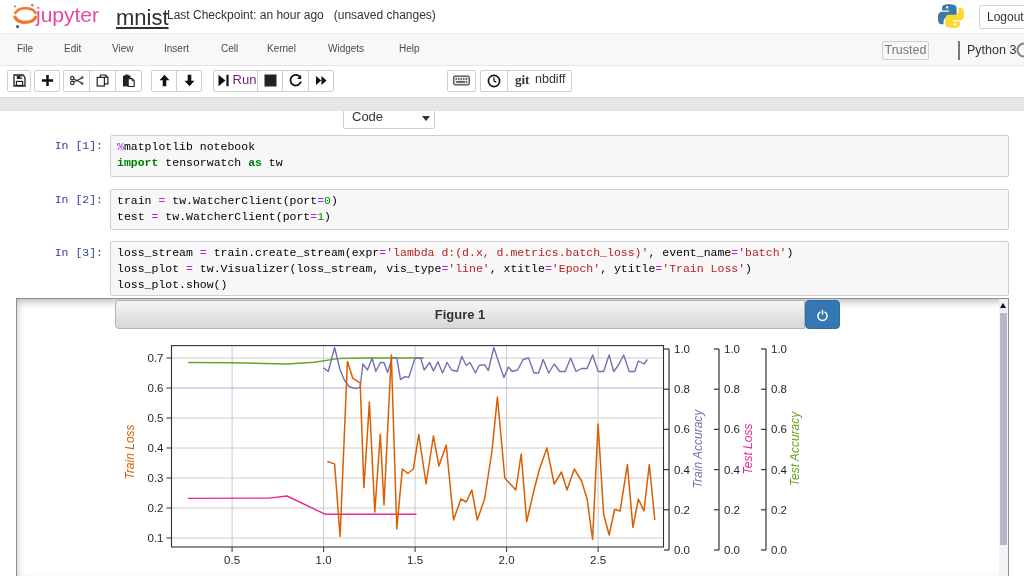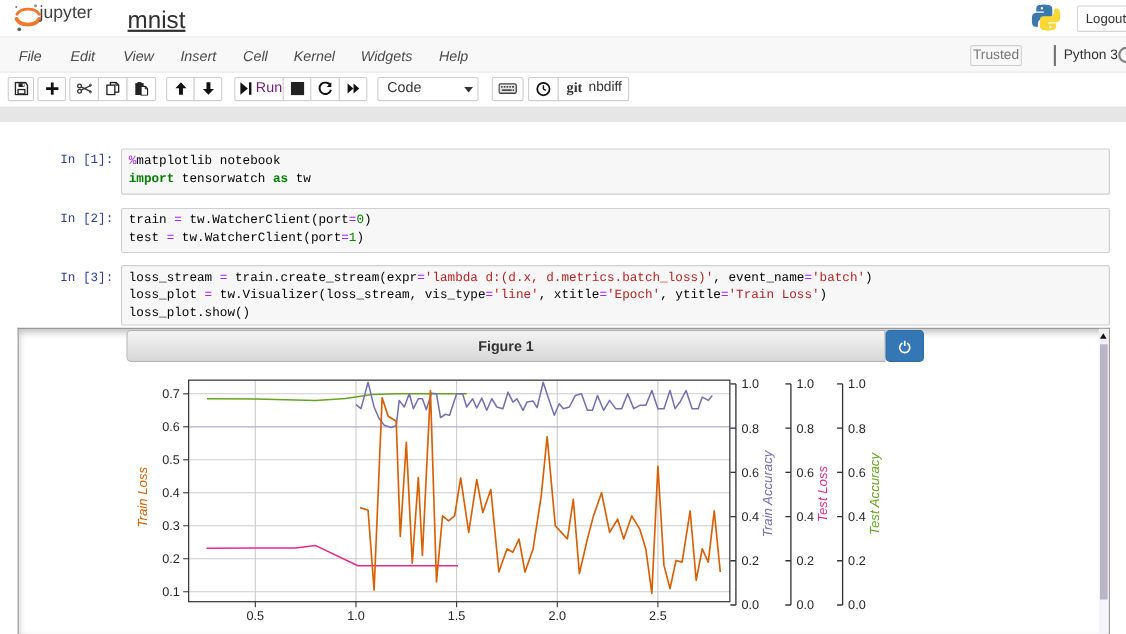--- a/index.html
+++ b/index.html
@@ -4,21 +4,21 @@
 <style>
 * { margin:0; padding:0; box-sizing:border-box; }
 html,body { width:1024px; height:576px; overflow:hidden; background:#fff;
   font-family:"Liberation Sans",sans-serif; }
 .abs { position:absolute; }
 #header { position:absolute; left:0; top:0; width:1024px; height:33px; background:#fff; }
 #menurow { position:absolute; left:0; top:33px; width:1024px; height:33px; background:#f8f8f8;
   border-top:1px solid #ececec; border-bottom:1px solid #e7e7e7; }
 #toolbar { position:absolute; left:0; top:67px; width:1024px; height:31px; background:#fff; border-bottom:1px solid #d9d9d9; }
 #grayband { position:absolute; left:0; top:98px; width:1024px; height:13px; background:#e6e6e6; }
-.menu-item { position:absolute; top:9px; font-size:13px; color:#4a4a4a;font-style:italic; }
+.menu-item { position:absolute; top:9px; font-size:10px; color:#4a4a4a; }
 .btn { position:absolute; top:3px; height:22px; background:#fff; border:1px solid #cfcfcf; border-radius:2px; }
 .btn svg { display:block; margin:3px auto 0; }
 .prompt { position:absolute; font:11.5px "Liberation Mono",monospace; color:#303F9F; width:60px; text-align:right; }
 .cellbox { position:absolute; left:110px; width:899px; background:#f7f7f7; border:1px solid #cfcfcf; border-radius:2px;
   font:11.5px "Liberation Mono",monospace; color:#000; line-height:16px; padding:3px 0 0 6px; white-space:pre; }
 .kw { color:#008000; font-weight:bold; }
 .op { color:#AA22FF; }
 .num { color:#080; }
 .str { color:#BA2121;margin-top:44px; }
 #widget { position:absolute; left:16px; top:298px; width:993px; height:279px;
@@ -39,22 +39,23 @@
 <body>
 
 <div id="header">
   <svg class="abs" style="left:7px;top:2px" width="30" height="30" viewBox="0 0 30 30">
     <path d="M 8.4 11.0 A 10.8 7.3 0 0 1 28.6 11.0" fill="none" stroke="#F37726" stroke-width="2.6" stroke-linecap="round"></path>
     <path d="M 8.0 15.2 A 11.0 7.7 0 0 0 28.7 15.2" fill="none" stroke="#F37726" stroke-width="3.4" stroke-linecap="round"></path>
     <circle cx="25.3" cy="3.2" r="1.4" fill="#989798"></circle>
     <circle cx="7.8" cy="4.4" r="0.9" fill="#6f7070"></circle>
     <circle cx="10.5" cy="24.6" r="1.7" fill="#616262"></circle>
   </svg>
-  <span class="abs" style="left:36px;top:3px;font-size:16px;color:#404040;letter-spacing:0px;">jupyter</span>
+  <span class="abs" style="left:36px;top:3px;font-size:21px;color:#ec4899;letter-spacing:0px;">jupyter</span>
   <span class="abs" style="left:116px;top:5px;font-size:22px;color:#2f2f2f;text-decoration:underline;">mnist</span>
+  <span class="abs" style="left:167px;top:8px;font-size:12px;color:#333;">Last Checkpoint: an hour ago&nbsp;&nbsp;&nbsp;(unsaved changes)</span>
   <svg class="abs" style="left:938px;top:3px" width="26" height="26" viewBox="0 0 48 48">
     <path fill="#3c78aa" d="M23.8 2c-4.3 0-8.1.4-11.4 1-3.3.6-4.9 2.7-4.9 6v4.9h12.7v2.1H7.5c-3.3 0-6.2 2-7.1 5.8-.9 4.4-1 7.1 0 11.7.8 3.4 2.7 5.8 6 5.8h3.9v-5.9c0-3.8 3.3-7.1 7.1-7.1h11.3c3.1 0 5.7-2.6 5.7-5.8V9c0-3.1-2.6-5.4-5.7-6-3.7-.6-7.6-1-10.9-1zm-6.9 4.1c1.2 0 2.1 1 2.1 2.2 0 1.2-.9 2.1-2.1 2.1-1.2 0-2.1-1-2.1-2.1 0-1.2.9-2.2 2.1-2.2z"></path>
     <path fill="#fdd835" d="M24.2 46c4.3 0 8.1-.4 11.4-1 3.3-.6 4.9-2.7 4.9-6v-4.9H27.8V32h12.7c3.3 0 6.2-2 7.1-5.8.9-4.4 1-7.1 0-11.7-.8-3.4-2.7-5.8-6-5.8h-3.9v5.9c0 3.8-3.3 7.1-7.1 7.1H19.3c-3.1 0-5.7 2.6-5.7 5.8V39c0 3.1 2.6 5.4 5.7 6 3.7.6 7.6 1 10.9 1zm6.9-4.1c-1.2 0-2.1-1-2.1-2.2 0-1.2.9-2.1 2.1-2.1 1.2 0 2.1 1 2.1 2.1 0 1.2-.9 2.2-2.1 2.2z"></path>
   </svg>
   <span class="abs" style="left:979px;top:5px;width:70px;height:24px;border:1px solid #d4d4d4;border-radius:2px;background:#fff;font-size:12px;color:#333;padding-left:7px;line-height:22px;">Logout</span>
 </div>
 
 <div id="menurow">
   <span class="menu-item" style="left:17px">File</span>
   <span class="menu-item" style="left:64px">Edit</span>
@@ -141,21 +142,21 @@
         <path d="M11.4 3.6 A 5.3 5.3 0 1 0 11.9 7.6" fill="none" stroke="#111" stroke-width="1.8"></path>
         <path d="M12.2 0.8 L12.2 5.0 L8.0 5.0 Z" fill="#111"></path>
       </svg>
   </div>
   <div class="btn" style="left:308px;width:26px;border-radius:0 2px 2px 0;">
     <svg width="13" height="13" viewBox="0 0 13 13">
         <path d="M1 2 L6.2 6.5 L1 11 Z M6.4 2 L11.6 6.5 L6.4 11 Z" fill="#111"></path>
       </svg>
   </div>
 
-  <div class="btn" style="left:343px;width:92px;font-size:13px;color:#333;">
+  <div class="btn" style="left:343px;width:92px;font-size:13px;color:#333;margin-top:37px;">
     <span class="abs" style="left:8px;top:1px;">Code</span>
     <span class="abs" style="left:78px;top:8px;width:0;height:0;border-left:4px solid transparent;border-right:4px solid transparent;border-top:5px solid #333;"></span>
   </div>
 
   <div class="btn" style="left:447px;width:29px;">
     <svg width="17" height="13" viewBox="0 0 17 13">
         <rect x="0.7" y="2.2" width="15.6" height="8.6" rx="1.5" fill="#e8e8e8" stroke="#444" stroke-width="1.2"></rect>
         <rect x="2.5" y="4.2" width="1.5" height="1.5" fill="#444"></rect>
         <rect x="5" y="4.2" width="1.5" height="1.5" fill="#444"></rect>
         <rect x="7.5" y="4.2" width="1.5" height="1.5" fill="#444"></rect>

